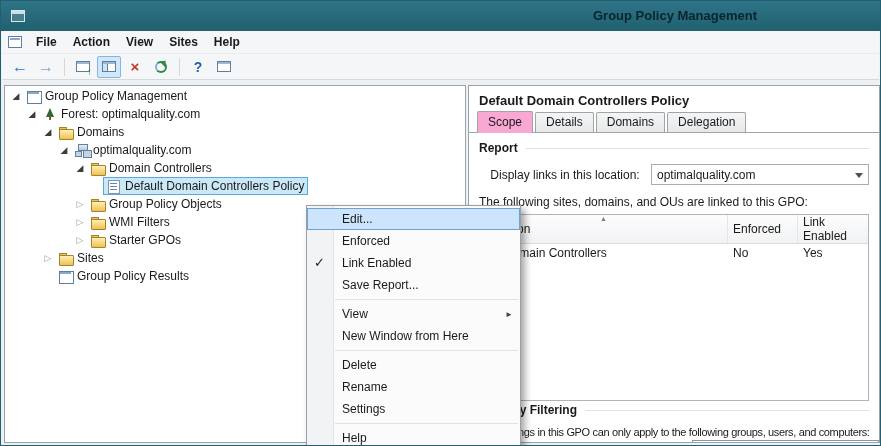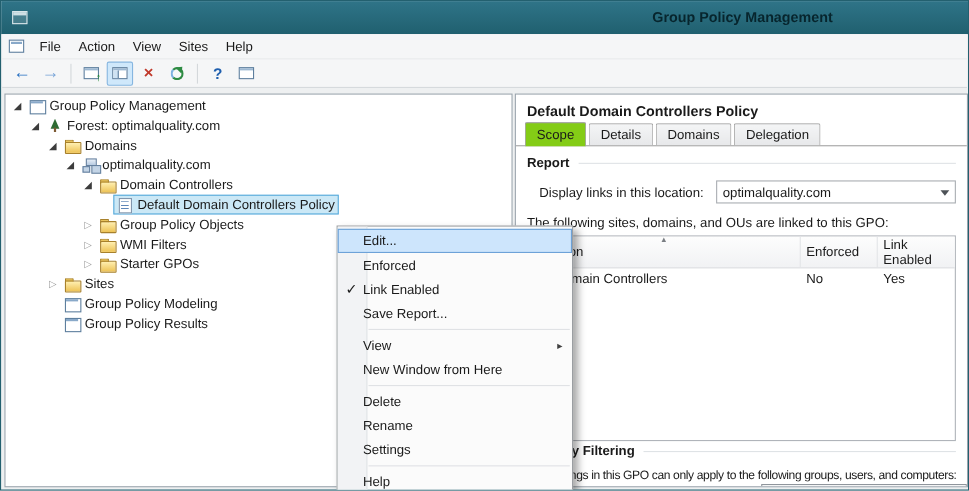--- a/index.html
+++ b/index.html
@@ -11,21 +11,21 @@
   
   .titlebar { position:absolute; left:0; top:0; right:0; height:30px;
     background:linear-gradient(#2f7488,#20606f); }
   .title-app-icon { position:absolute; left:10px; top:9px; width:14px; height:12px;
     border:1px solid #d9e6ea; background:rgba(255,255,255,.15); }
   .title-app-icon::before { content:""; position:absolute; left:0; top:0; right:0; height:3px; background:#cfe0e5; }
   .title-text { position:absolute; left:592px; top:7px; font-size:13px; font-weight:bold; color:#07252d; }
 
   
   .menubar { position:absolute; left:1px; top:30px; right:1px; height:22px; background:#f5f6f7;
-    display:flex; align-items:center; padding-left:6px; }
+    display:flex; align-items:center; padding-left:6px;font-weight:bold; }
   .menubar .snapin-icon { width:14px; height:12px; border:1px solid #5e7f9e; background:#fff; position:relative; margin-right:6px; }
   .menubar .snapin-icon::before { content:""; position:absolute; left:1px; top:1px; right:1px; height:2px; background:#89a9c9; }
   .mitem { padding:3px 8px; cursor:default; }
 
   
   .toolbar { position:absolute; left:1px; top:52px; right:1px; height:27px; background:#f5f6f7;
     border-top:1px solid #e9ebed; border-bottom:1px solid #d6dadd;
     display:flex; align-items:center; padding-left:6px; gap:2px; }
   .tb { width:24px; height:22px; display:flex; align-items:center; justify-content:center;
     border:1px solid transparent; border-radius:2px; position:relative; }
@@ -67,21 +67,21 @@
   .ico-forest::before { content:""; position:absolute; left:3px; top:0; width:0; height:0; border-left:4px solid transparent; border-right:4px solid transparent; border-bottom:9px solid #2e6b33; }
   .ico-forest::after  { content:""; position:absolute; left:6px; top:8px; width:2px; height:4px; background:#7c5a33; }
   .ico-console::before { content:""; position:absolute; left:0; top:1px; width:13px; height:11px; background:#fff; border:1px solid #5e7f9e; }
   .ico-console::after  { content:""; position:absolute; left:1px; top:2px; width:11px; height:2px; background:#89a9c9; }
 
   
   .pane-title { padding:7px 10px 3px; font-weight:bold; font-size:13px; }
   .tabs { display:flex; align-items:flex-end; padding-left:8px; position:relative; z-index:2; }
   .tab { height:20px; line-height:19px; padding:0 10px; border:1px solid #a3a3a3; border-bottom:none;
     background:linear-gradient(#f4f5f6,#e7e8ea); margin-right:2px; border-radius:2px 2px 0 0; }
-  .tab.active { height:22px; line-height:21px; background:#84cc16; margin-bottom:-1px; position:relative; z-index:3; }
+  .tab.active { height:22px; line-height:21px; background:#f9a8d4; margin-bottom:-1px; position:relative; z-index:3; }
   .tab-page { flex:1; border-top:1px solid #a3a3a3; background:#fff; padding:6px 10px; position:relative; overflow:hidden; }
 
   .sect { display:flex; align-items:center; gap:8px; font-weight:bold; margin-top:2px; }
   .sect .hline { flex:1; height:1px; background:#dfe3e6; }
   .form-row { display:flex; align-items:center; margin-top:9px; }
   .form-row label { width:172px; flex:0 0 172px;text-align:center; }
   .combo { flex:1; height:21px; border:1px solid #a9adb2; background:#fff; display:flex; align-items:center; padding:0 18px 0 5px; position:relative; }
   .combo .drop { position:absolute; right:5px; top:8px; width:0; height:0;
     border-left:4px solid transparent; border-right:4px solid transparent; border-top:5px solid #4d5257; }
   .intro { margin-top:10px; white-space:nowrap; }
@@ -97,21 +97,21 @@
   .lv-cell { display:flex; align-items:center; gap:4px; padding:0 5px; }
 
   .desc { margin-top:9px; font-size:11px; letter-spacing:-0.35px; white-space:nowrap; overflow:hidden; }
   .partial-ctl { position:absolute; left:223px; right:0; top:307px; height:14px; background:#fff; border:1px solid #8f959c; }
 
   
   .cmenu { position:absolute; left:305px; top:204px; width:215px; padding:2px 0;
     background:#fbfbfb; border:1px solid #9b9ea2; box-shadow:4px 4px 7px rgba(0,0,0,.35); z-index:50; }
   .cmenu::before { content:""; position:absolute; left:0; top:0; bottom:0; width:26px;
     background:#f2f3f5; border-right:1px solid #e2e4e7; }
-  .mi { position:relative; height:22px; display:flex; align-items:center; padding-left:23px; padding-right:8px; white-space:nowrap; }
+  .mi { position:relative; height:22px; display:flex; align-items:center; padding-left:35px; padding-right:8px; white-space:nowrap; }
   .mi.hl { background:#cde5fc; outline:1px solid #6da2d8; outline-offset:-1px; }
   .chk { position:absolute; left:7px; top:3px; font-size:13px; color:#1c1c1c; }
   .chk::before { content:"✓"; }
   .sub { position:absolute; right:7px; font-size:8px; color:#404040; }
   .sub::before { content:"►"; }
   .msep { height:1px; background:#e0e2e5; margin:3px 2px 3px 28px; position:relative; }
 </style>
 </head>
 <body>
 
@@ -223,27 +223,20 @@
       <span class="nb">
           <span class="ico ico-folder"></span>
           <span>Starter GPOs</span>
         </span>
     </div>
     <div class="trow" style="--lvl:2">
       <span class="twisty collapsed"></span>
       <span class="nb">
           <span class="ico ico-folder"></span>
           <span>Sites</span>
-        </span>
-    </div>
-    <div class="trow" style="--lvl:2">
-      <span class="twisty"></span>
-      <span class="nb">
-          <span class="ico ico-console"></span>
-          <span>Group Policy Modeling</span>
         </span>
     </div>
     <div class="trow" style="--lvl:2">
       <span class="twisty"></span>
       <span class="nb">
           <span class="ico ico-console"></span>
           <span>Group Policy Results</span>
         </span>
     </div>
   </div>

